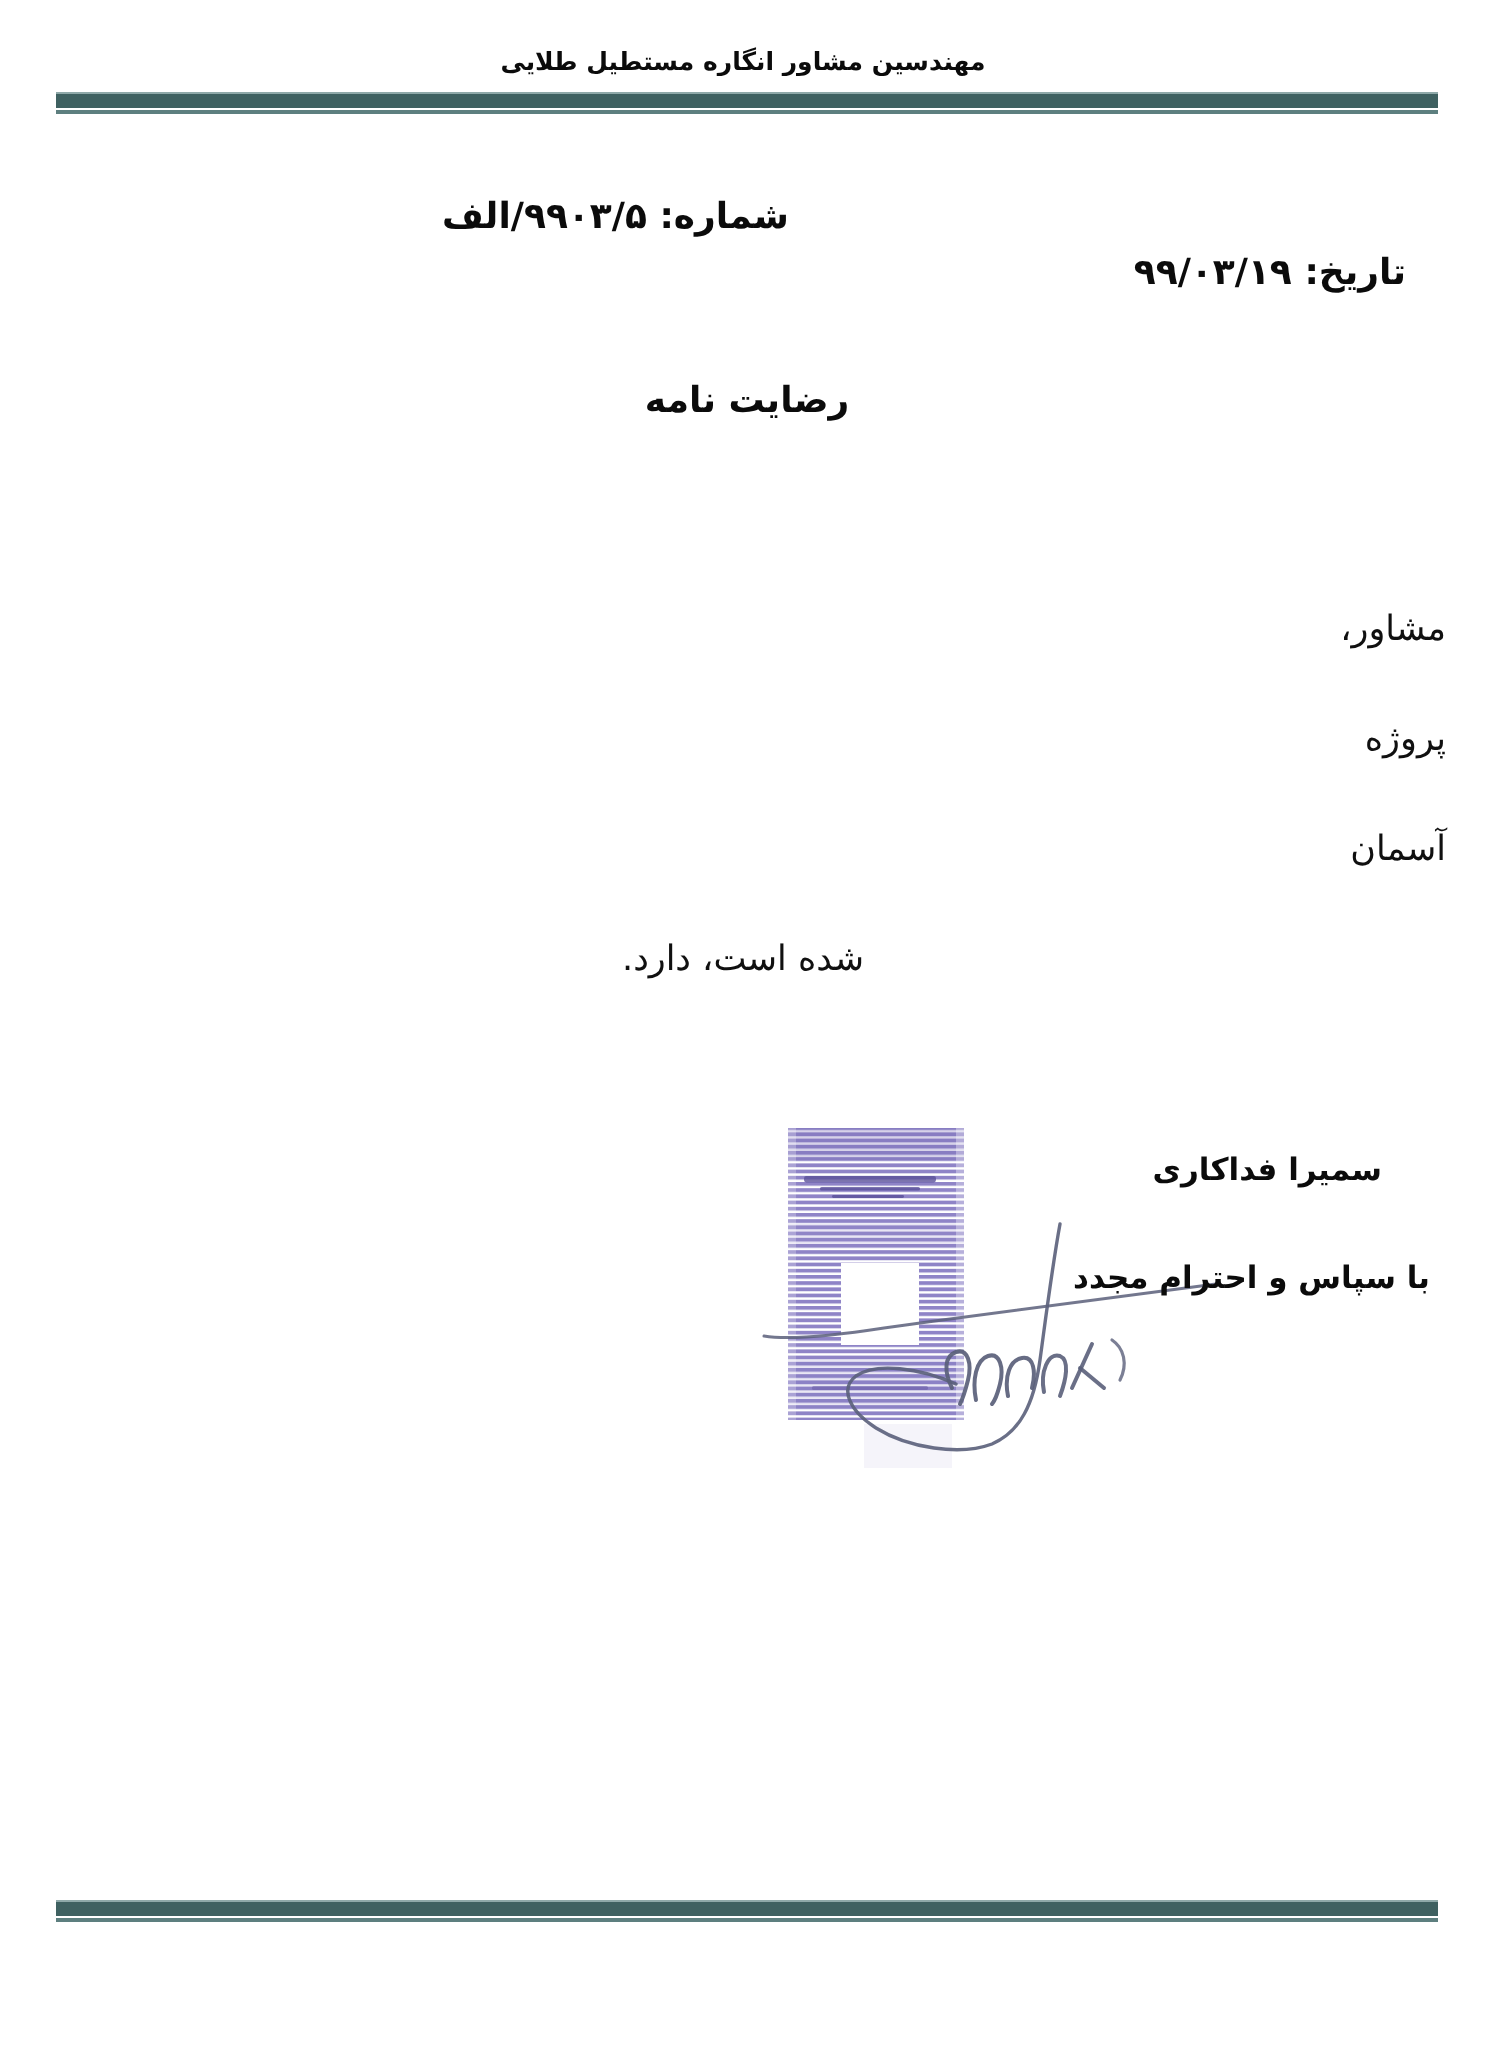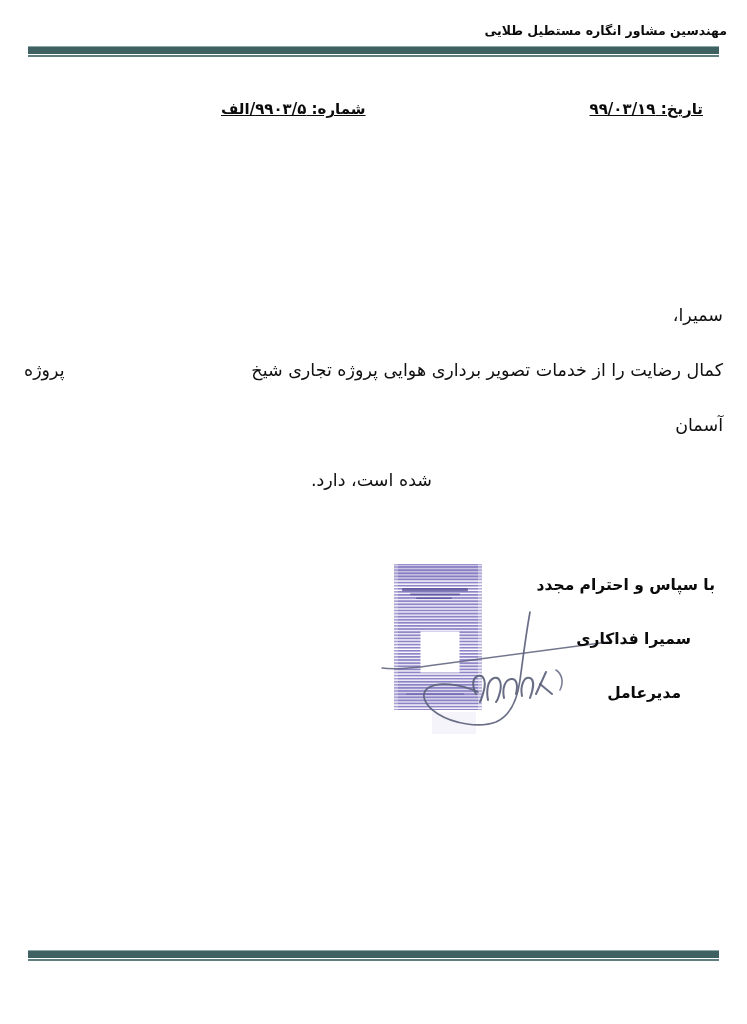--- a/index.html
+++ b/index.html
@@ -20,24 +20,24 @@
   .page {
     position: absolute;
     inset: 0;
     background: #ffffff;
   }
 
   
   .letterhead {
     position: absolute;
     top: 18px;
-    right: 20px;
+    right: 32px;
     left: 28px;
     height: 26px;
-    text-align: right;
+    text-align: center;
     direction: rtl;
   }
   .letterhead-title {
     display: inline-block;
     font-size: 12.5px;
     font-weight: 700;
     letter-spacing: 0.1px;
     color: #0b0b0b;
     line-height: 26px;
     white-space: nowrap;
@@ -72,37 +72,36 @@
     position: absolute;
     top: 95px;
     left: 28px;
     right: 28px;
     height: 28px;
     direction: rtl;
   }
   .meta-item {
     position: absolute;
     top: 0;
-    font-size: 15px;
+    font-size: 18px;
     font-weight: 700;
     line-height: 28px;
     color: #0b0b0b;
     white-space: nowrap;
     direction: rtl;
     unicode-bidi: isolate;
-    text-decoration: underline;
   }
   .meta-date { right: 12px; }
   .meta-number { right: 150px; }
   @media screen {
     .meta-date { right: 16px; }
     .meta-number { right: 0; left: 0; text-align: center; }
   }
   
-  .meta-row .meta-date   { right: 16px;  left: auto; text-align: left; }
+  .meta-row .meta-date   { right: 16px;  left: auto; text-align: left; margin-top: 28px; }
   .meta-row .meta-number { right: auto;  left: 193px; text-align: left; }
 
   
   .doc-title {
     position: absolute;
     top: 190px;
     left: 0;
     right: 0;
     text-align: center;
     font-size: 18px;
@@ -197,39 +196,38 @@
     <div class="bar-top"></div>
     <div class="bar-gap"></div>
     <div class="bar-bottom"></div>
   </div>
 
   <div class="meta-row">
     <div class="meta-item meta-date">تاریخ: ۹۹/۰۳/۱۹</div>
     <div class="meta-item meta-number">شماره: ۹۹۰۳/۵/الف</div>
   </div>
 
+  <div class="doc-title">رضایت نامه</div>
 
   <div class="body-block">
     <div class="body-line justified">
-      <span>سمیرا،</span>
+      <span>مشاور،</span>
     </div>
     <div class="body-line justified">
-      <span>کمال رضایت را از خدمات تصویر برداری هوایی پروژه تجاری شیخ</span>
       <span>پروژه</span>
     </div>
     <div class="body-line justified">
       <span>آسمان</span>
     </div>
     <div class="body-line last-line">شده است، دارد.</div>
   </div>
 
   <div class="sign-block">
+    <div class="sign-line name">سمیرا فداکاری</div>
     <div class="sign-line regards">با سپاس و احترام مجدد</div>
-    <div class="sign-line name">سمیرا فداکاری</div>
-    <div class="sign-line role">مدیرعامل</div>
   </div>
 
   <div class="stamp">
     <svg viewBox="0 0 92 182" xmlns="http://www.w3.org/2000/svg" aria-hidden="true">
       <defs>
         <clipPath id="stampClip">
           <path d="M2 4 H90 V150 H2 Z"></path>
         </clipPath>
         <pattern id="stampLines" width="92" height="3.1" patternUnits="userSpaceOnUse">
           <rect x="0" y="0" width="92" height="2.0" fill="#7b6fbd"></rect>

